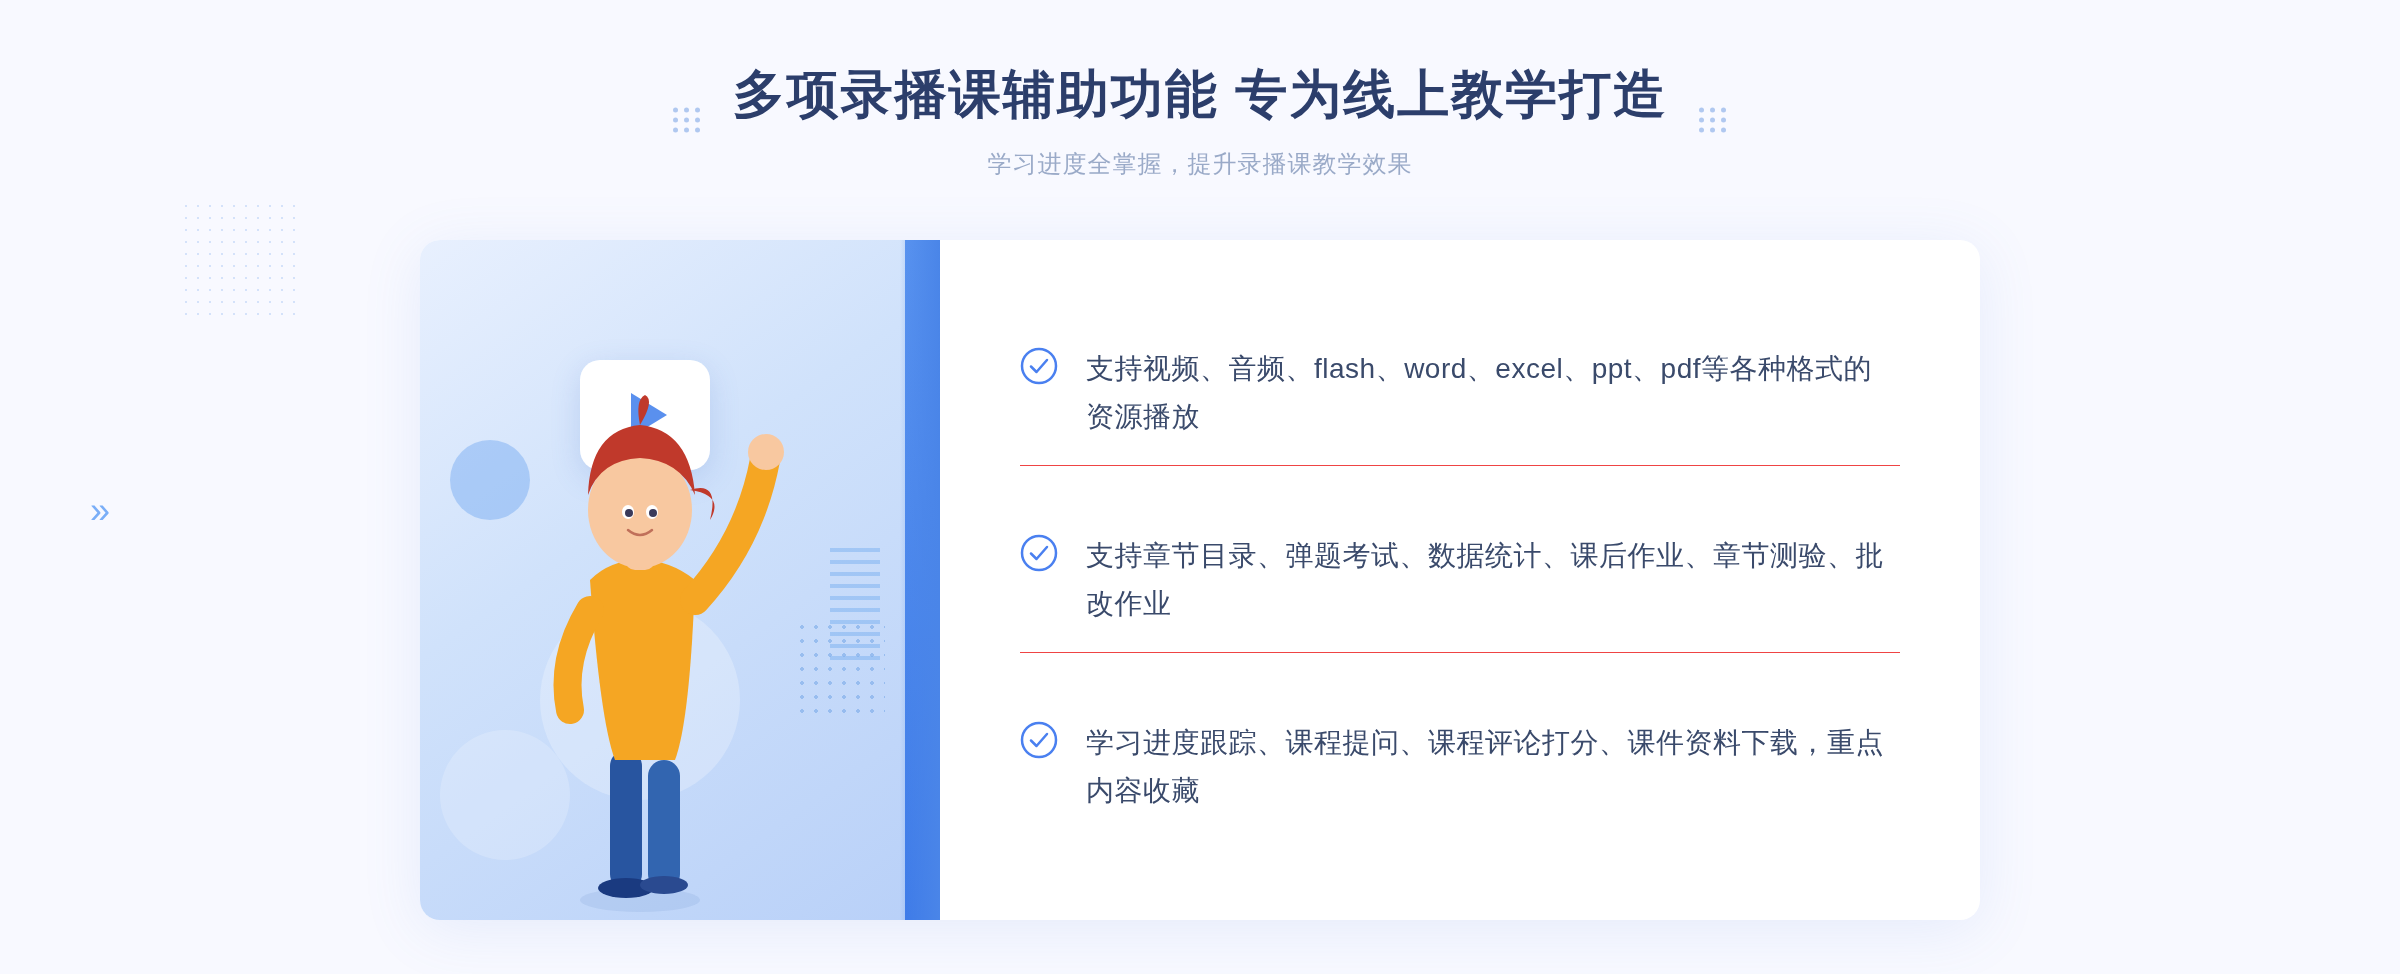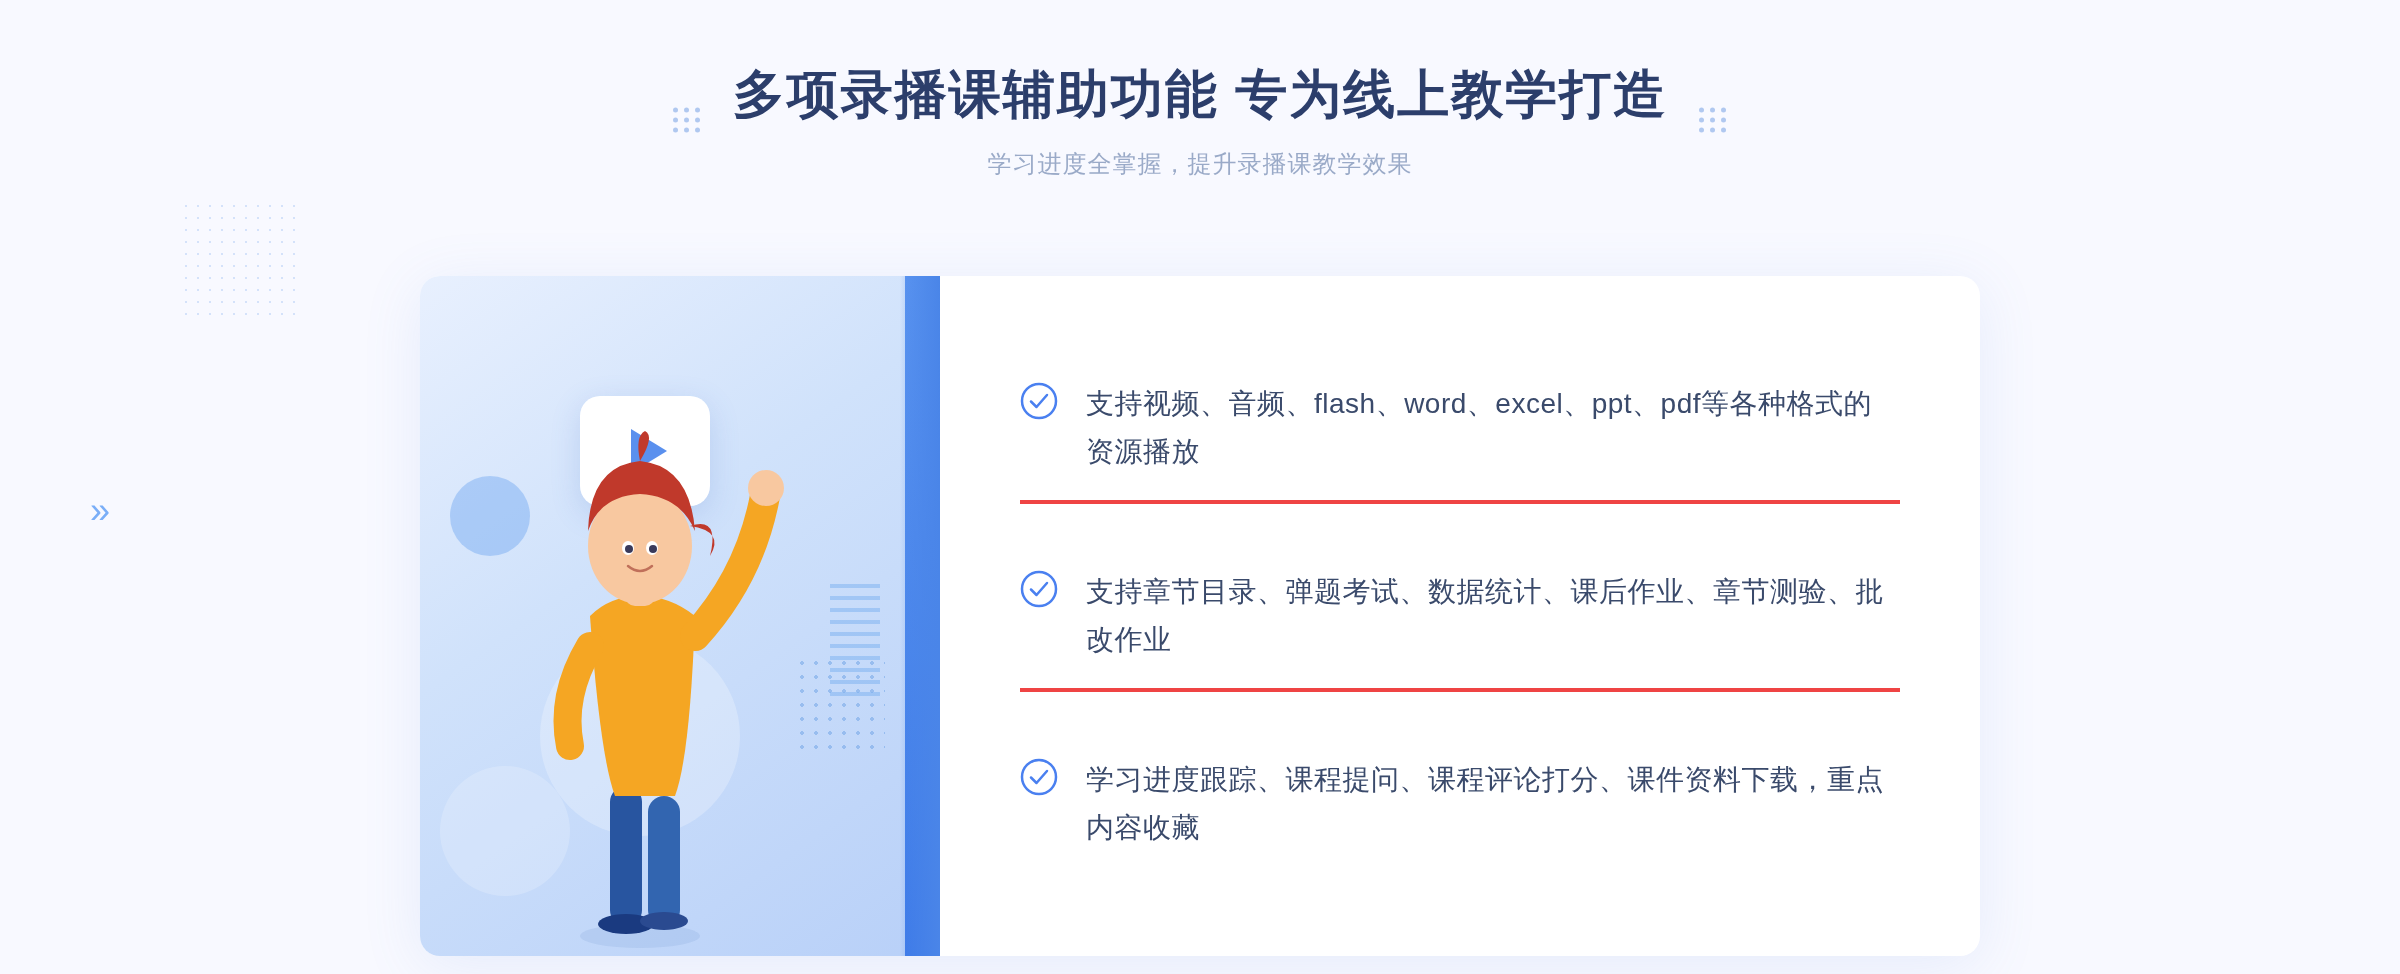--- a/index.html
+++ b/index.html
@@ -19,21 +19,20 @@
 
     .page-container {
       width: 100%;
       height: 100%;
       background: #f8f9ff;
       position: relative;
       display: flex;
       flex-direction: column;
       align-items: center;
       padding-top: 60px;
-      gap: 36px;
     }
 
     
     .dots-left {
       position: absolute;
       left: 180px;
       top: 200px;
       width: 120px;
       height: 120px;
       background-image: radial-gradient(circle, #c5d8f8 1.5px, transparent 1.5px);
@@ -268,21 +267,21 @@
     }
 
     .feature-item {
       display: flex;
       align-items: flex-start;
       gap: 28px;
       padding: 24px 0;
     }
 
     .feature-item:not(:last-child) {
-      border-bottom: 4px solid #ef4444;
+      border-bottom: 1px solid #ef4444;
     }
 
     .check-icon {
       width: 38px;
       height: 38px;
       flex-shrink: 0;
       margin-top: 2px;
     }
 
     .check-icon svg {

